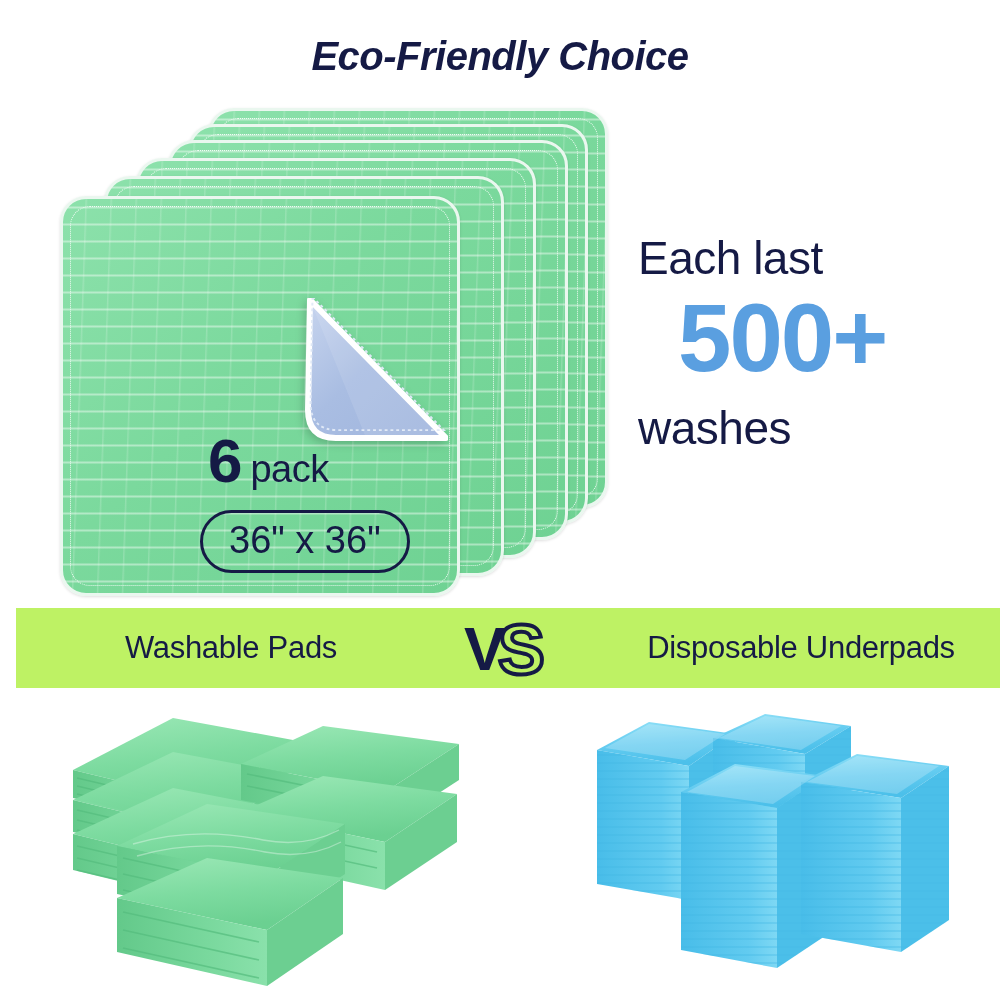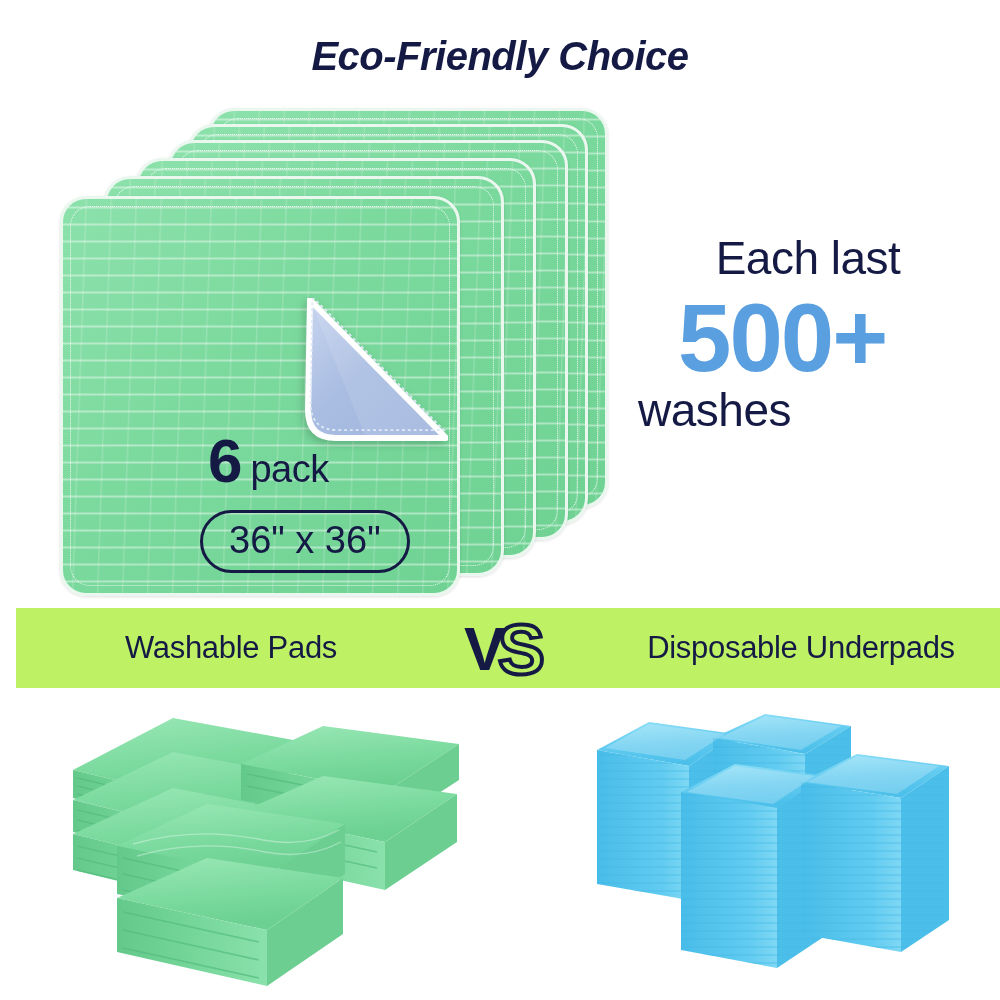--- a/index.html
+++ b/index.html
@@ -102,29 +102,28 @@
     line-height:1.08;
     white-space:nowrap;
     background:transparent;
   }
 
   
   .claim{position:absolute;left:638px;top:234px;width:340px;}
   .claim-line1{
     font-size:46px;color:#151a45;line-height:1.08;letter-spacing:-0.5px;
     font-weight:400;
-    text-align:center;
   }
   .claim-big{
     font-size:96px;color:#5a9fe0;line-height:1.0;font-weight:bold;
     letter-spacing:-2px;margin-top:6px;margin-left:40px;
   }
   .claim-line3{
     font-size:46px;color:#151a45;line-height:1.08;letter-spacing:-0.5px;
-    font-weight:400;margin-top:0;
+    font-weight:400;margin-top:18px;
   }
 
   
   .banner{
     position:absolute;left:16px;top:608px;width:1000px;height:80px;
     background:#bef264;
   }
   .banner-left{
     position:absolute;left:0;top:0;width:430px;height:80px;
     display:flex;align-items:center;justify-content:center;

